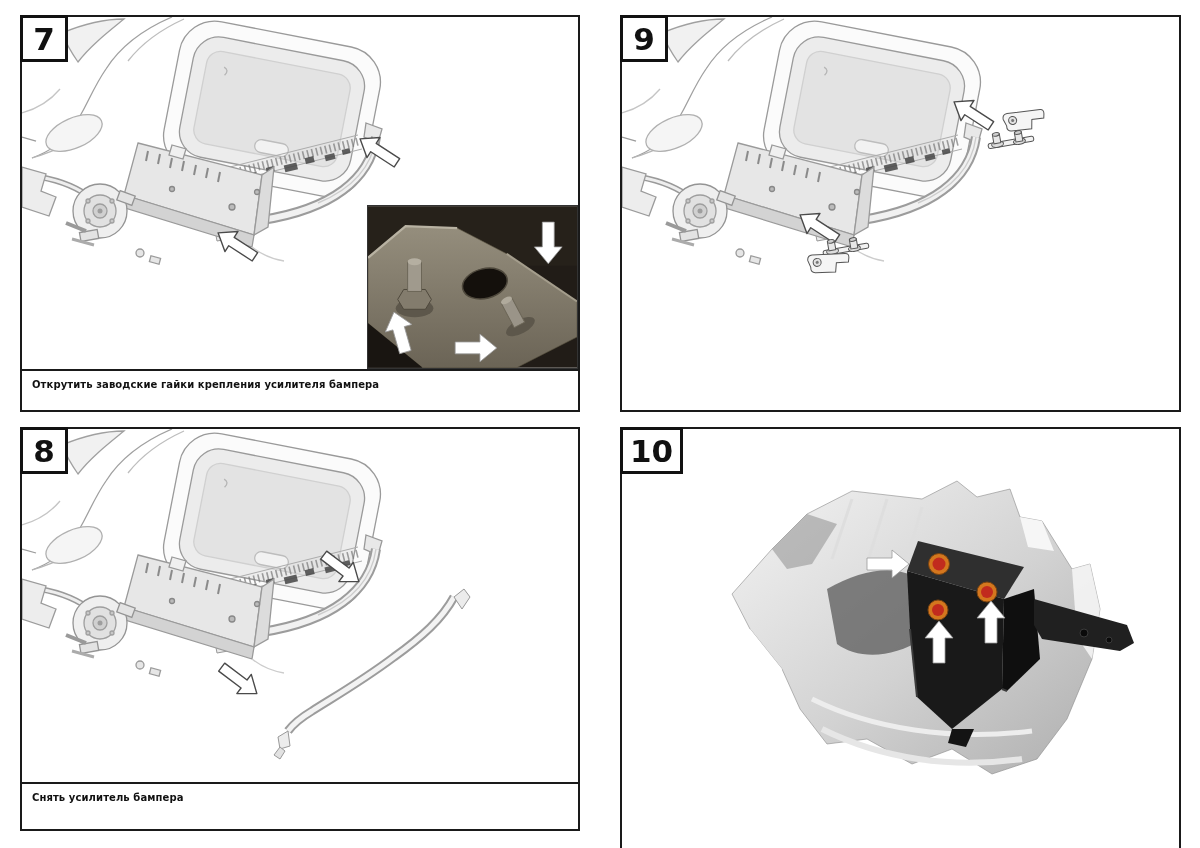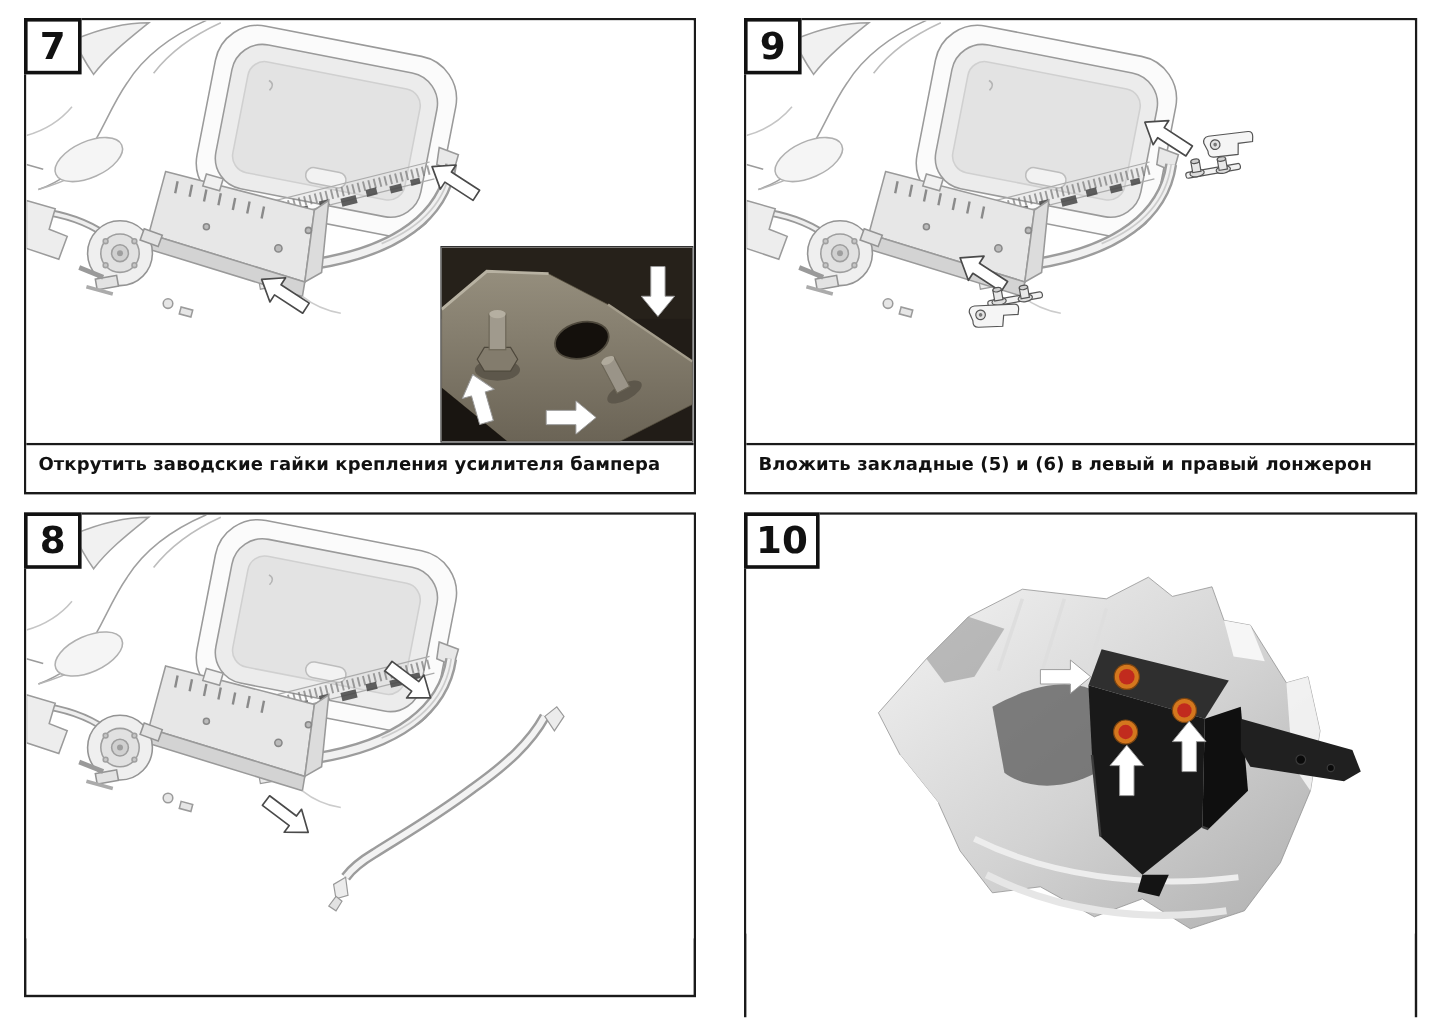--- a/index.html
+++ b/index.html
@@ -9,21 +9,21 @@
          display:flex;flex-direction:column;}
   #p7 {left:20px;  top:15px;  width:560px; height:397px;}
   #p9 {left:620px; top:15px;  width:561px; height:397px;}
   #p8 {left:20px;  top:427px; width:560px; height:404px;}
   #p10{left:620px; top:427px; width:561px; height:519px;}
   .art{position:relative;overflow:hidden;background:#fff;}
   #p7 .art,#p9 .art{height:352px;}
   #p8 .art{height:353px;}
   #p10 .art{height:349px;}
   .caption{flex:1;border-top:2px solid #1a1a1a;background:#fff;
-           font-size:15px;font-weight:bold;color:#111;line-height:1.32;
+           font-size:10px;font-weight:bold;color:#111;line-height:1.32;
            padding:7px 22px 0 10px;letter-spacing:.1px;}
   .badge{position:absolute;left:-2px;top:-2px;z-index:6;background:#fff;
          border:3px solid #111;min-width:28px;height:41px;padding:0 7px;
          display:flex;align-items:center;justify-content:center;
          font-size:31px;font-weight:bold;color:#111;}
   .ill{position:absolute;left:0;top:0;width:100%;height:100%;}
   .inset{position:absolute;left:345px;top:188px;width:211px;height:164px;
          border:1px solid #333;box-sizing:border-box;z-index:4;}
   .inset svg{display:block;width:100%;height:100%;}
 </style>
@@ -208,23 +208,20 @@
             <use href="#studBar"></use>
           </g>
         <g transform="translate(200,229) rotate(-10)">
             <use href="#studBar"></use>
           </g>
         <g transform="translate(183,238) rotate(-8)">
             <use href="#studPlate"></use>
           </g>
       </svg>
     </div>
-    <div class="caption">
-      <span>Вложить закладные (5) и (6) в левый и правый лонжерон</span>
-    </div>
   </section>
 
   <section class="panel" id="p8">
     <div class="badge">
       <span>8</span>
     </div>
     <div class="art">
       <svg class="ill" viewBox="0 0 556 353">
         <use href="#carRear"></use>
         <g>
@@ -234,20 +231,23 @@
           <path d="M266,302 l-10,6 2,12 10,-3 Z" fill="#ececec" stroke="#999" stroke-width="1"></path>
           <path d="M258,318 l-6,8 6,4 5,-8 Z" fill="#e2e2e2" stroke="#999" stroke-width="1"></path>
         </g>
         <g transform="translate(330,165) rotate(217)">
             <use href="#arrowL"></use>
           </g>
         <g transform="translate(228,277) rotate(217)">
             <use href="#arrowL"></use>
           </g>
       </svg>
+    </div>
+    <div class="caption">
+      <span>Снять усилитель бампера</span>
     </div>
   </section>
 
   <section class="panel" id="p10">
     <div class="badge">
       <span>10</span>
     </div>
     <div class="art">
       <svg class="ill" viewBox="0 0 557 349">
 

